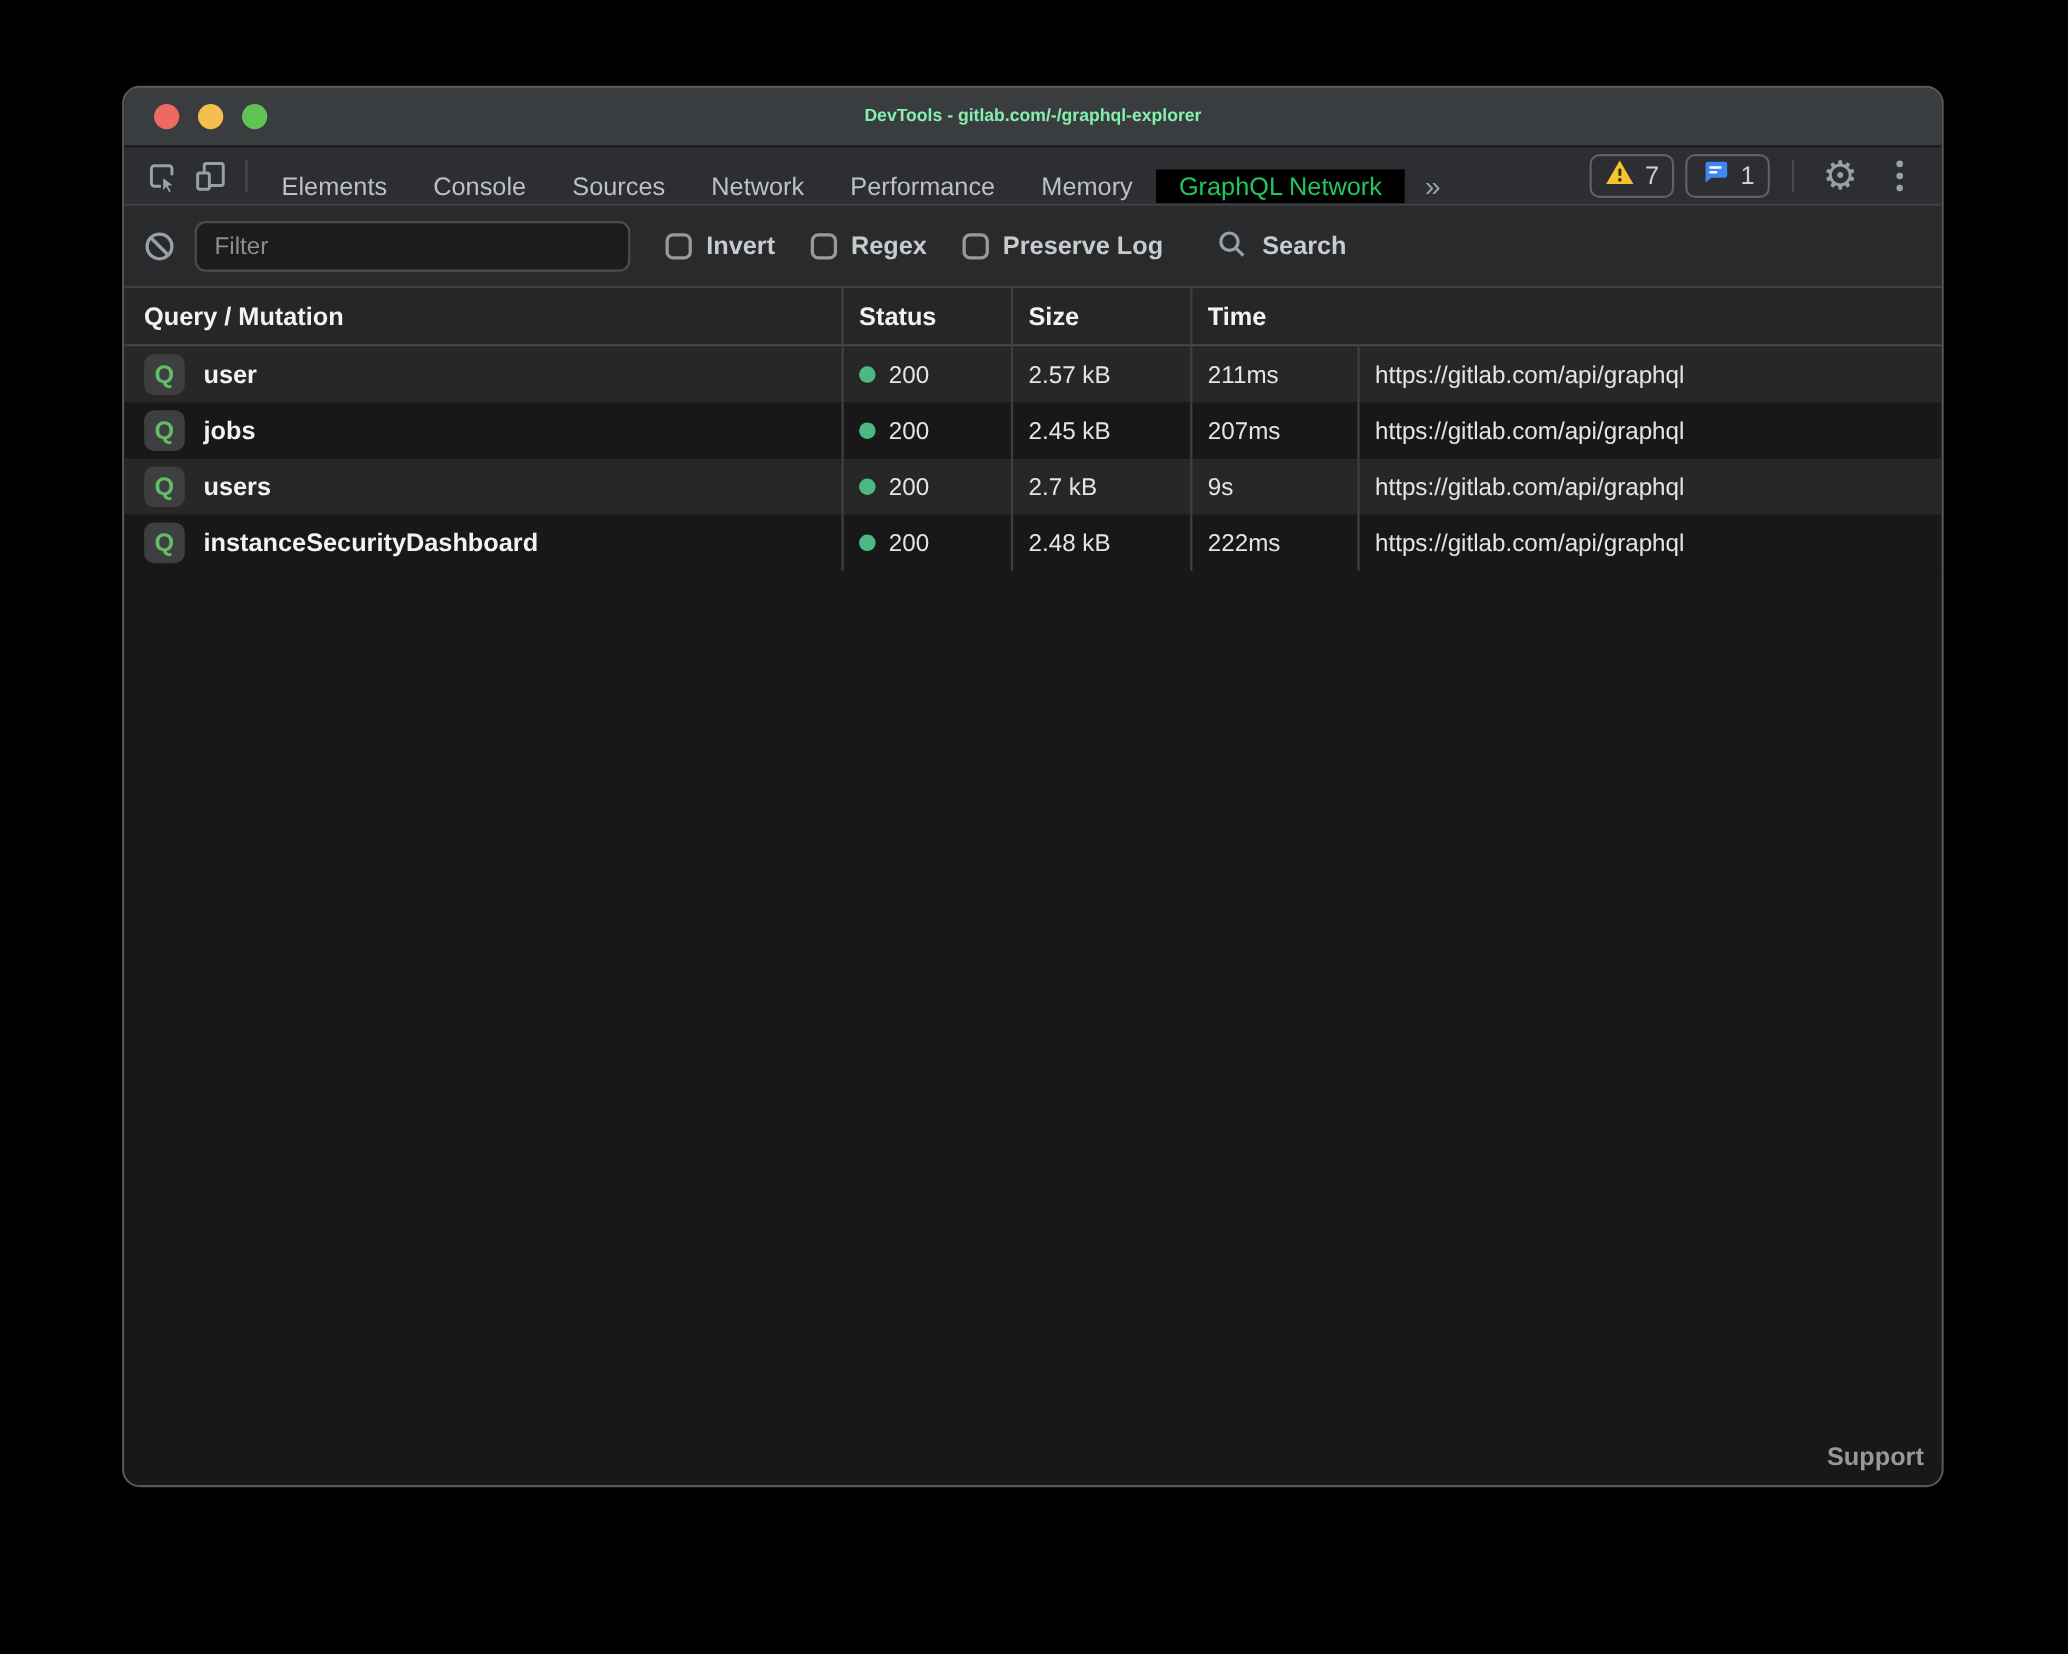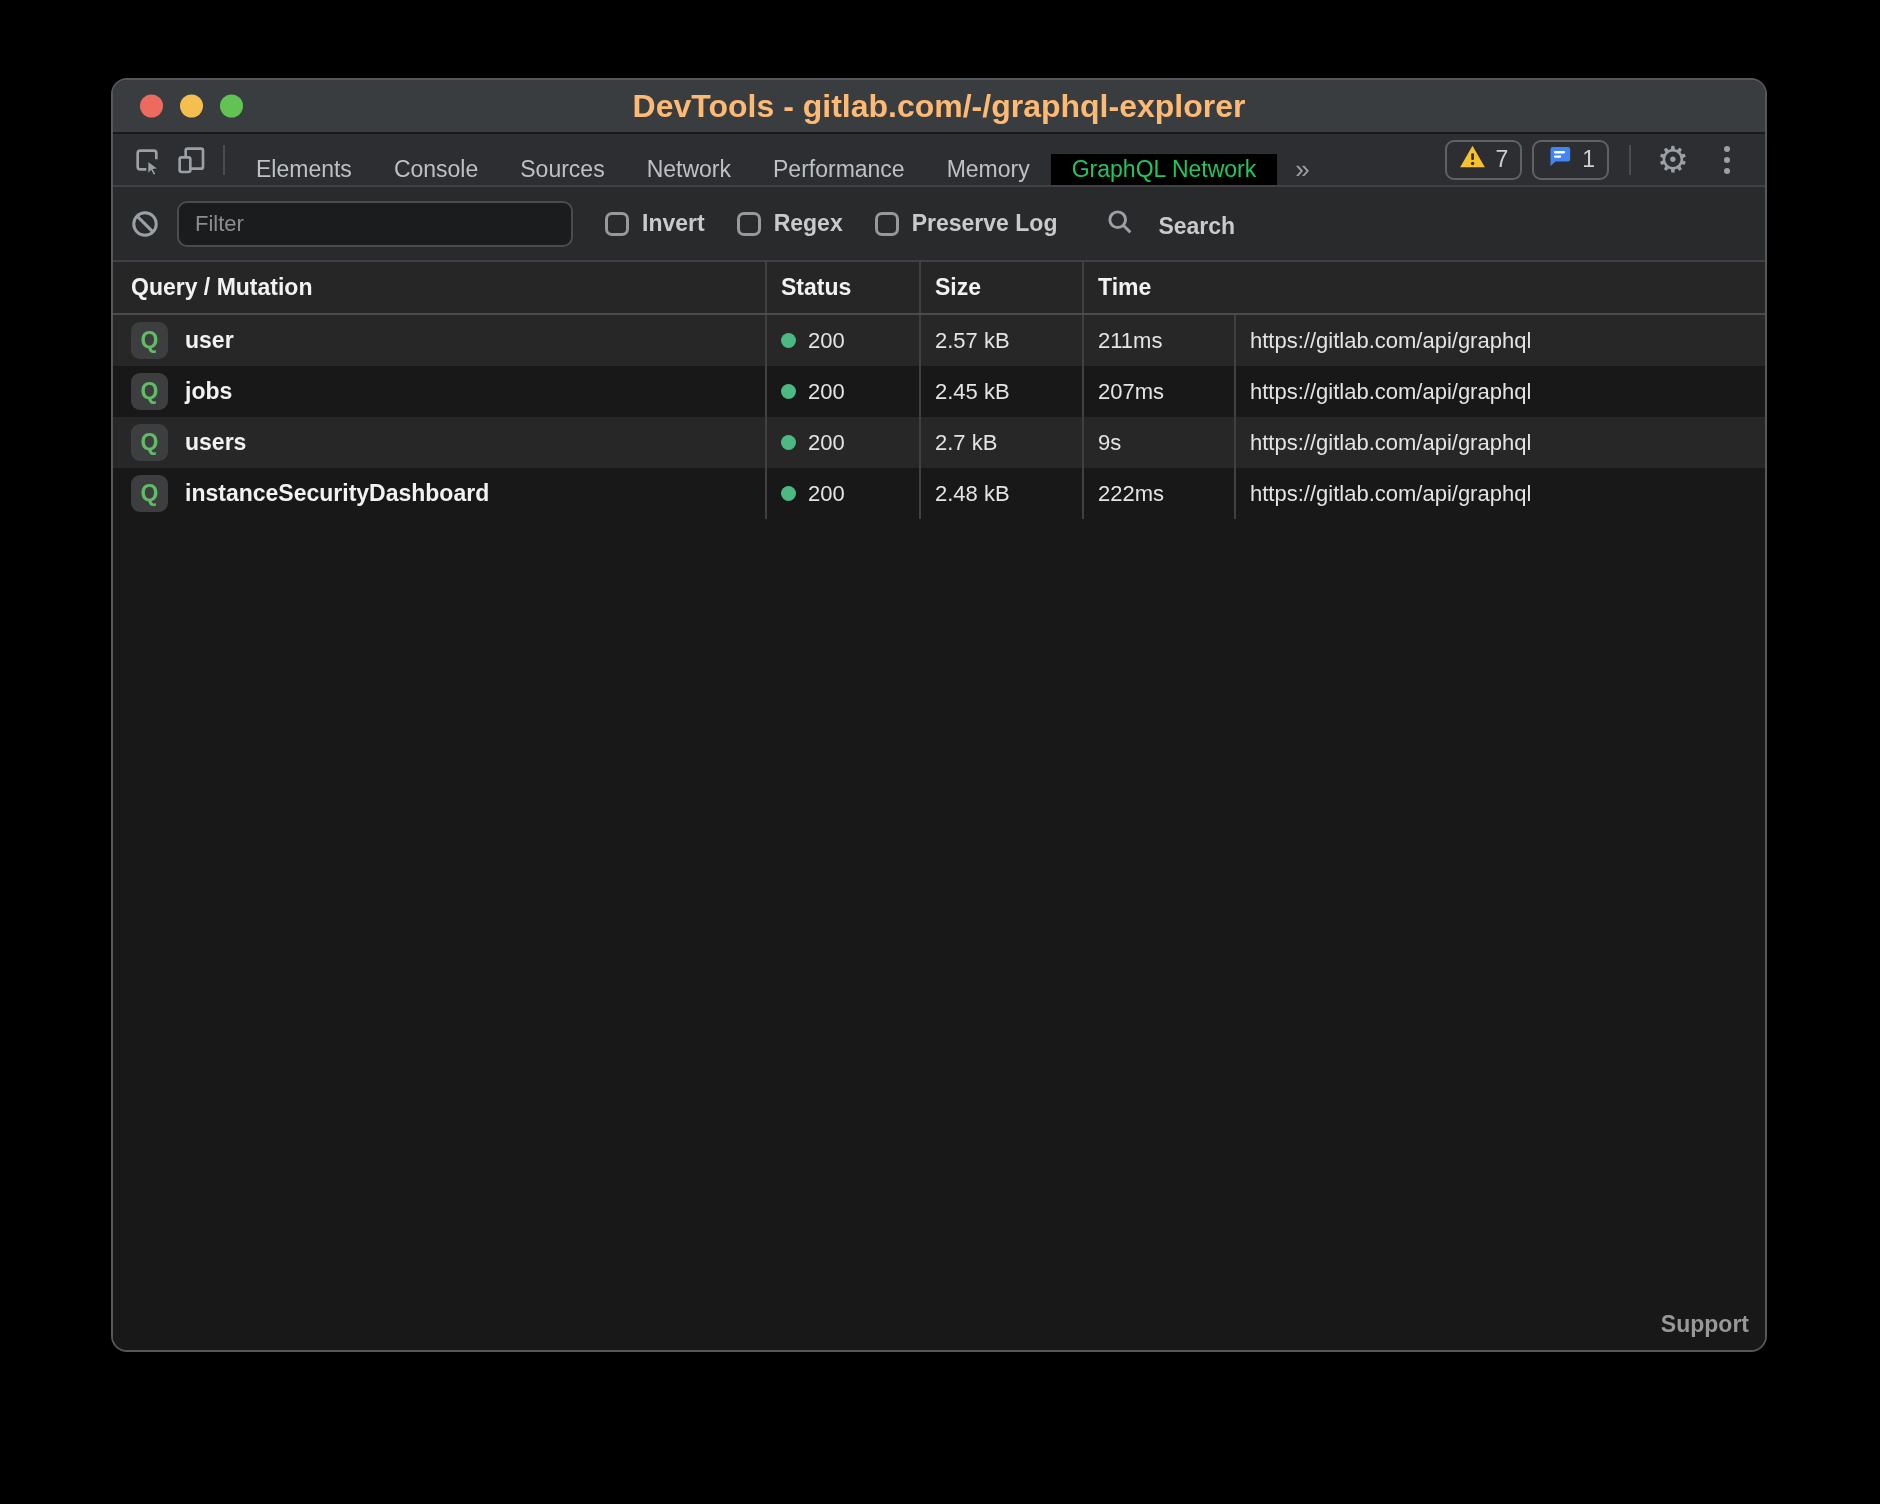--- a/index.html
+++ b/index.html
@@ -13,22 +13,22 @@
   
   .titlebar { position:relative; height:54px; flex:0 0 54px; background:#3a3d40;
               border-bottom:2px solid #17181a; }
   .traffic { position:absolute; left:27px; top:50%; transform:translateY(-50%);
              display:flex; gap:17px; }
   .light { width:23px; height:23px; border-radius:50%; }
   .light.red { background:#ec6a5e; }
   .light.yellow { background:#f4bf4f; }
   .light.green { background:#61c354; }
   .wtitle { position:absolute; left:0; right:0; top:0; bottom:0; display:flex;
-            align-items:center; justify-content:center; color:#fdba74;
-            font-size:32px; font-weight:700; }
+            align-items:center; justify-content:center; color:#86efac;
+            font-size:16px; font-weight:700; }
 
   
   .tabbar { height:51px; flex:0 0 51px; background:#2c2e31; display:flex;
             align-items:stretch; }
   .iconbtn { display:flex; align-items:center; justify-content:center;
              width:44px; color:#9aa0a6; }
   .iconbtn svg { display:block; }
   .vsep { width:2px; height:30px; background:#4a4b4e; align-self:center; margin:0 10px; }
   .tabs { display:flex; align-items:stretch; }
   .tab { display:flex; align-items:center; padding:0 21px; font-size:23px;
@@ -49,21 +49,21 @@
   .filter-input { width:396px; height:46px; margin-left:14px; background:#1b1c1d;
                   border:2px solid #4b4c4e; border-radius:10px; color:#d6d6d6;
                   font-size:22px; padding:0 16px; outline:none;
                   font-family:"Liberation Sans", sans-serif; }
   .filter-input::placeholder { color:#8b8e91; }
   .chk-group { display:flex; align-items:center; gap:13px; margin-left:32px; }
   .chk { width:24px; height:24px; border:3px solid #97999c; border-radius:7px;
          background:transparent; }
   .chk-label, .search-label { font-size:23px; font-weight:600; color:#c8cbcd;
                               white-space:nowrap; }
-  .search-group { display:flex; align-items:flex-end; gap:24px; margin-left:48px;
+  .search-group { display:flex; align-items:center; gap:13px; margin-left:48px;
                   color:#9aa0a6; }
 
   
   .grid { display:grid; grid-template-columns:652px 154px 163px 152px 1fr; }
   .cell { display:flex; align-items:center; padding-left:14px; overflow:hidden;
           white-space:nowrap; }
   .cell.first { padding-left:18px; }
   .cell + .cell { border-left:2px solid #404040; }
   .thead { height:55px; background:#262626; border-top:2px solid #404144;
            border-bottom:2px solid #4a4b4c; font-size:23px; font-weight:700;

